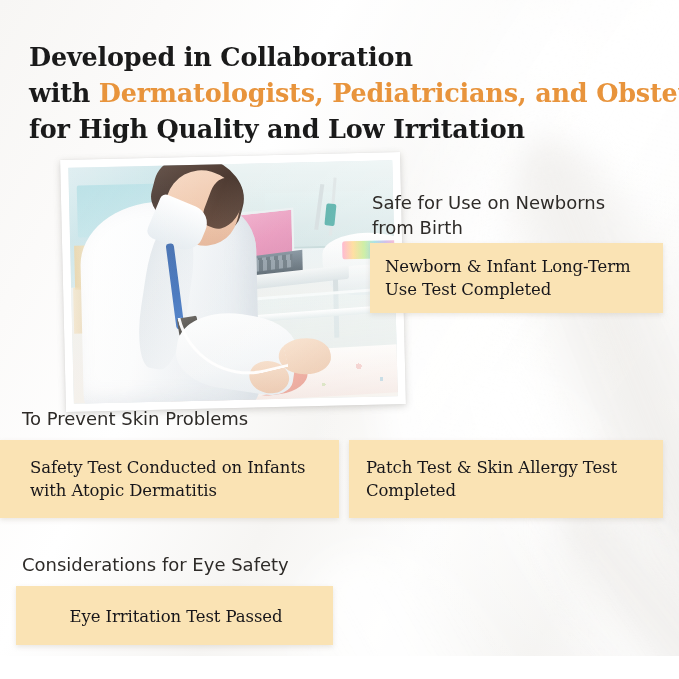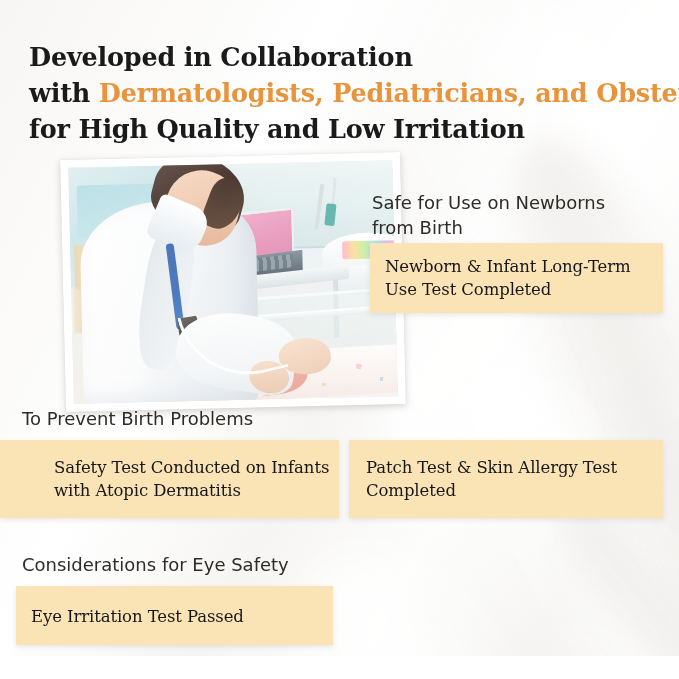--- a/index.html
+++ b/index.html
@@ -368,28 +368,28 @@
     letter-spacing: -0.1px;
   }
 
   
   #label-newborn { left: 372px; top: 190px; }
   #box-newborn   { left: 370px; top: 243px; width: 293px; height: 70px; }
   #text-newborn  { left: 385px; top: 256px; width: 272px; }
 
   #label-skin    { left: 22px;  top: 406px; }
   #box-skin      { left: 0px;   top: 440px; width: 339px; height: 78px; }
-  #text-skin     { left: 30px;  top: 457px; width: 302px; margin-left: 24px; }
+  #text-skin     { left: 30px;  top: 457px; width: 302px; }
 
   #box-patch     { left: 349px; top: 440px; width: 314px; height: 78px; }
   #text-patch    { left: 366px; top: 457px; width: 290px; }
 
   #label-eye     { left: 22px;  top: 552px; }
   #box-eye       { left: 16px;  top: 586px; width: 317px; height: 59px; }
-  #text-eye      { left: 31px;  top: 606px; width: 290px; }
+  #text-eye      { left: 31px;  top: 606px; width: 290px; text-align: center; }
 </style>
 </head>
 <body>
 
 <div id="stage">
 
   <div class="streak streak-a"></div>
   <div class="streak streak-b"></div>
   <div class="streak streak-c"></div>
   <div class="streak streak-d"></div>
@@ -447,21 +447,21 @@
       <div class="p glare"></div>
     </div>
   </figure>
 
   <div class="label" id="label-newborn">Safe for Use on Newborns
 from Birth</div>
   <div class="box" id="box-newborn"></div>
   <div class="box-text" id="text-newborn">Newborn &amp; Infant Long-Term
 Use Test Completed</div>
 
-  <div class="label" id="label-skin">To Prevent Birth Problems</div>
+  <div class="label" id="label-skin">To Prevent Skin Problems</div>
   <div class="box" id="box-skin"></div>
   <div class="box-text" id="text-skin">Safety Test Conducted on Infants
 with Atopic Dermatitis</div>
 
   <div class="box" id="box-patch"></div>
   <div class="box-text" id="text-patch">Patch Test &amp; Skin Allergy Test
 Completed</div>
 
   <div class="label" id="label-eye">Considerations for Eye Safety</div>
   <div class="box" id="box-eye"></div>

